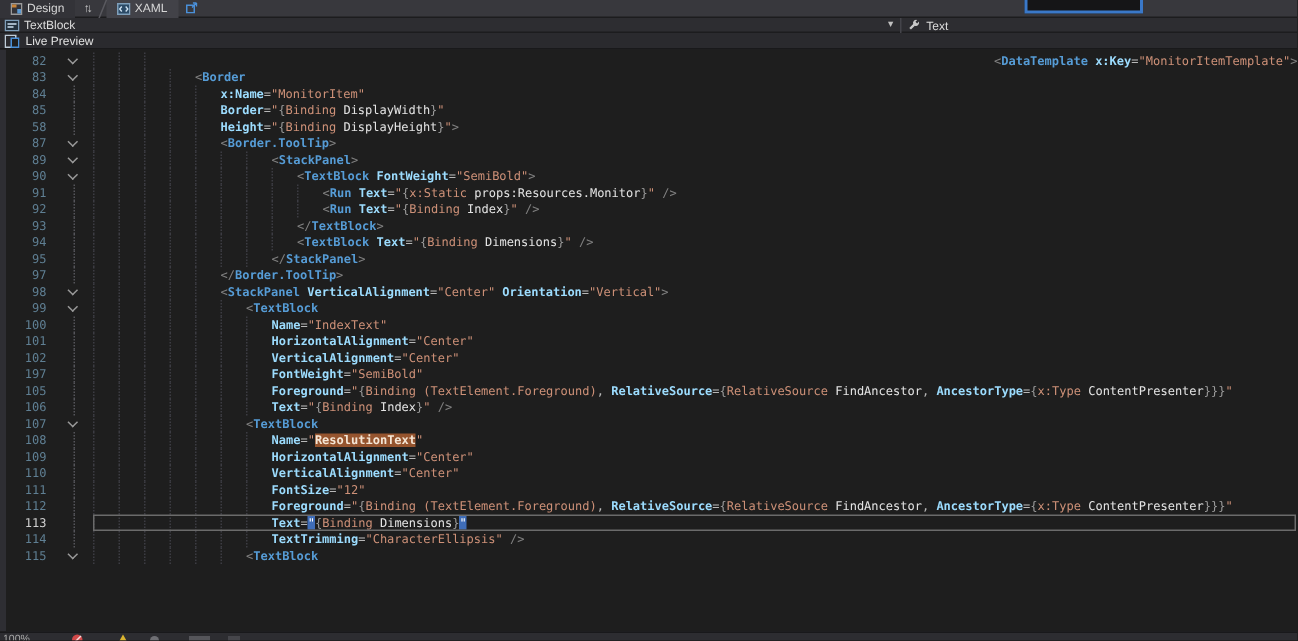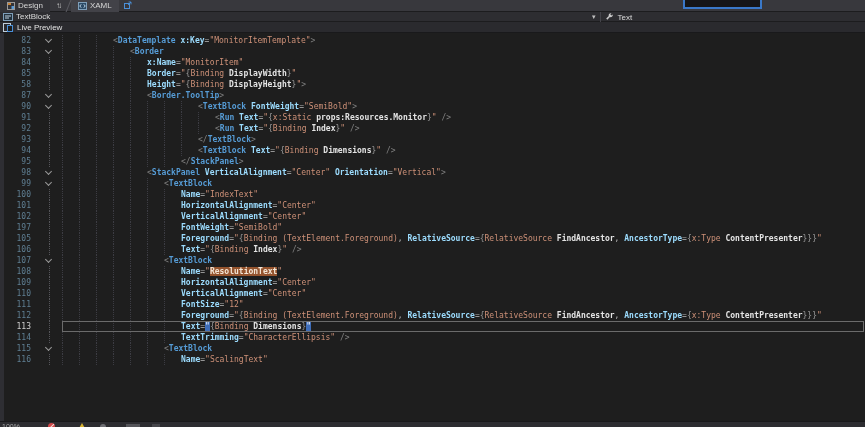--- a/index.html
+++ b/index.html
@@ -38,21 +38,21 @@
   .guide{position:absolute;top:0;bottom:0;width:0;border-left:1px dotted #3c3c43}
   .toks{display:block;white-space:pre}
   .curbox{position:absolute;left:62px;right:1px;top:0;bottom:0;border:1px solid #6b6b6b;pointer-events:none}
 
   .tk-b{color:#808080}
   .tk-e{color:var(--element,#569cd6);font-weight:bold}
   .tk-a{color:var(--attribute,#9cdcfe);font-weight:bold}
   .tk-o{color:#b8b8b8}
   .tk-s,.tk-q{color:var(--string,#ce9178)}
   .tk-x{color:var(--string,#ce9178)}
-  .tk-p{color:var(--path,#e4e4e4);font-weight:bold}
+  .tk-p{color:var(--path,#e4e4e4);font-weight:normal}
   .tk-c{color:#9d9d9d}
   .tk-w{color:#d4d4d4}
   .tk-h{background:var(--highlight_bg,#95542e);color:#f4e6d6;font-weight:bold}
   .tk-z{background:var(--selection_bg,#3f6db8);color:#ffffff}
 
   
   .statusbar{position:absolute;left:0;bottom:0;width:865px;height:6px;background:#2d2d31;overflow:hidden;border-top:1px solid #19191b}
   .statusbar .zoomlbl{position:absolute;left:2px;top:1px;font-size:7px;color:#a8a8a8}
   .errcirc{position:absolute;left:48px;top:1px;width:7px;height:7px;border-radius:50%;background:#d14949}
   .errcirc::after{content:"";position:absolute;left:0;top:3px;width:7px;height:1px;background:#f4dcdc;transform:rotate(-45deg)}
@@ -124,21 +124,21 @@
   <div>
       <div class="row">
         <span class="ln">82</span>
         <span class="outline">
           <i class="chev"></i>
         </span>
         <span class="codecol">
           <i class="guide" style="left: 0px;"></i>
           <i class="guide" style="left: 17px;"></i>
           <i class="guide" style="left: 34px;"></i>
-          <span class="toks" style="padding-left: 51px;"><span class="tk-b">&lt;</span><span class="tk-e">DataTemplate</span><span class="tk-w"> </span><span class="tk-a">x:Key</span><span class="tk-o">=</span><span class="tk-s">"MonitorItemTemplate"</span><span class="tk-b">&gt;</span></span>
+          <span class="toks" style="padding-left: 51px; text-align: right;"><span class="tk-b">&lt;</span><span class="tk-e">DataTemplate</span><span class="tk-w"> </span><span class="tk-a">x:Key</span><span class="tk-o">=</span><span class="tk-s">"MonitorItemTemplate"</span><span class="tk-b">&gt;</span></span>
         </span>
       </div>
       <div class="row">
         <span class="ln">83</span>
         <span class="outline">
           <i class="chev"></i>
         </span>
         <span class="codecol">
           <i class="guide" style="left: 0px;"></i>
           <i class="guide" style="left: 17px;"></i>
@@ -194,20 +194,36 @@
         <span class="outline">
           <i class="chev"></i>
         </span>
         <span class="codecol">
           <i class="guide" style="left: 0px;"></i>
           <i class="guide" style="left: 17px;"></i>
           <i class="guide" style="left: 34px;"></i>
           <i class="guide" style="left: 51px;"></i>
           <i class="guide" style="left: 68px;"></i>
           <span class="toks" style="padding-left: 85px;"><span class="tk-b">&lt;</span><span class="tk-e">Border.ToolTip</span><span class="tk-b">&gt;</span></span>
+        </span>
+      </div>
+      <div class="row">
+        <span class="ln">89</span>
+        <span class="outline">
+          <i class="chev"></i>
+        </span>
+        <span class="codecol">
+          <i class="guide" style="left: 0px;"></i>
+          <i class="guide" style="left: 17px;"></i>
+          <i class="guide" style="left: 34px;"></i>
+          <i class="guide" style="left: 51px;"></i>
+          <i class="guide" style="left: 68px;"></i>
+          <i class="guide" style="left: 85px;"></i>
+          <i class="guide" style="left: 102px;"></i>
+          <span class="toks" style="padding-left: 119px;"><span class="tk-b">&lt;</span><span class="tk-e">StackPanel</span><span class="tk-b">&gt;</span></span>
         </span>
       </div>
       <div class="row">
         <span class="ln">90</span>
         <span class="outline">
           <i class="chev"></i>
         </span>
         <span class="codecol">
           <i class="guide" style="left: 0px;"></i>
           <i class="guide" style="left: 17px;"></i>
@@ -300,20 +316,34 @@
           <i class="guide" style="left: 17px;"></i>
           <i class="guide" style="left: 34px;"></i>
           <i class="guide" style="left: 51px;"></i>
           <i class="guide" style="left: 68px;"></i>
           <i class="guide" style="left: 85px;"></i>
           <i class="guide" style="left: 102px;"></i>
           <span class="toks" style="padding-left: 119px;"><span class="tk-b">&lt;/</span><span class="tk-e">StackPanel</span><span class="tk-b">&gt;</span></span>
         </span>
       </div>
       <div class="row">
+        <span class="ln">97</span>
+        <span class="outline">
+          <i class="vline"></i>
+        </span>
+        <span class="codecol">
+          <i class="guide" style="left: 0px;"></i>
+          <i class="guide" style="left: 17px;"></i>
+          <i class="guide" style="left: 34px;"></i>
+          <i class="guide" style="left: 51px;"></i>
+          <i class="guide" style="left: 68px;"></i>
+          <span class="toks" style="padding-left: 85px;"><span class="tk-b">&lt;/</span><span class="tk-e">Border.ToolTip</span><span class="tk-b">&gt;</span></span>
+        </span>
+      </div>
+      <div class="row">
         <span class="ln">98</span>
         <span class="outline">
           <i class="chev"></i>
         </span>
         <span class="codecol">
           <i class="guide" style="left: 0px;"></i>
           <i class="guide" style="left: 17px;"></i>
           <i class="guide" style="left: 34px;"></i>
           <i class="guide" style="left: 51px;"></i>
           <i class="guide" style="left: 68px;"></i>
@@ -565,36 +595,20 @@
           <i class="chev"></i>
         </span>
         <span class="codecol">
           <i class="guide" style="left: 0px;"></i>
           <i class="guide" style="left: 17px;"></i>
           <i class="guide" style="left: 34px;"></i>
           <i class="guide" style="left: 51px;"></i>
           <i class="guide" style="left: 68px;"></i>
           <i class="guide" style="left: 85px;"></i>
           <span class="toks" style="padding-left: 102px;"><span class="tk-b">&lt;</span><span class="tk-e">TextBlock</span></span>
-        </span>
-      </div>
-      <div class="row">
-        <span class="ln">116</span>
-        <span class="outline">
-          <i class="vline"></i>
-        </span>
-        <span class="codecol">
-          <i class="guide" style="left: 0px;"></i>
-          <i class="guide" style="left: 17px;"></i>
-          <i class="guide" style="left: 34px;"></i>
-          <i class="guide" style="left: 51px;"></i>
-          <i class="guide" style="left: 68px;"></i>
-          <i class="guide" style="left: 85px;"></i>
-          <i class="guide" style="left: 102px;"></i>
-          <span class="toks" style="padding-left: 119px;"><span class="tk-a">Name</span><span class="tk-o">=</span><span class="tk-s">"ScalingText"</span></span>
         </span>
       </div>
     </div>
 </div>
 
 <div class="statusbar">
   <span class="zoomlbl">100%</span>
   <i class="errcirc"></i>
   <i class="warntri"></i>
   <i class="graydot1"></i>

